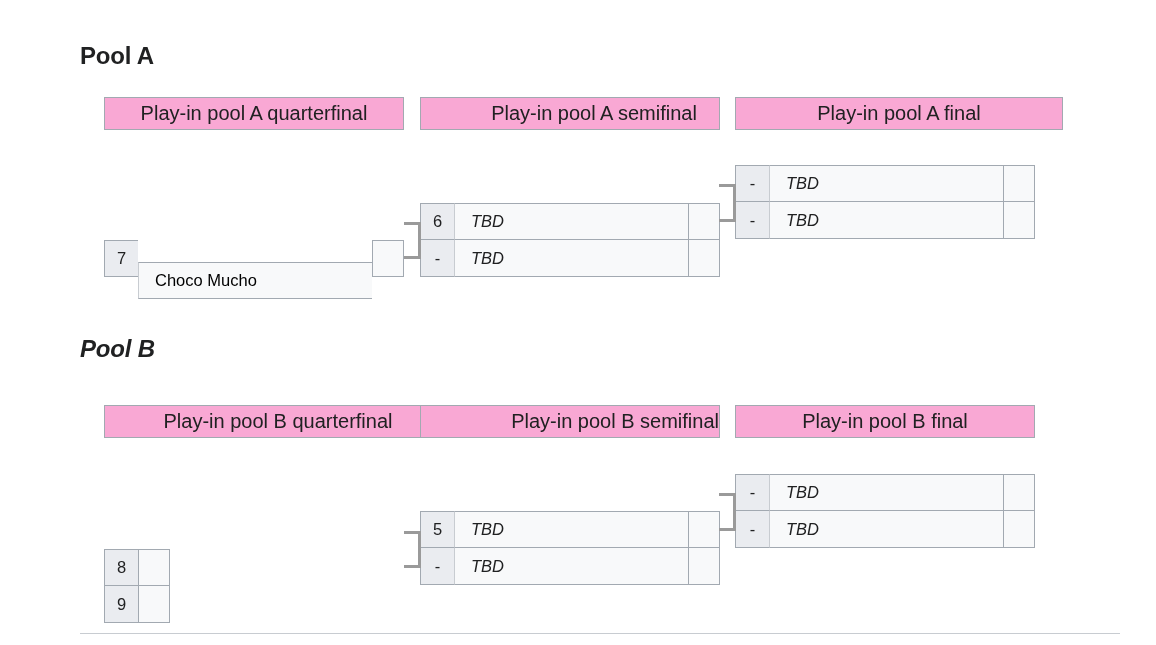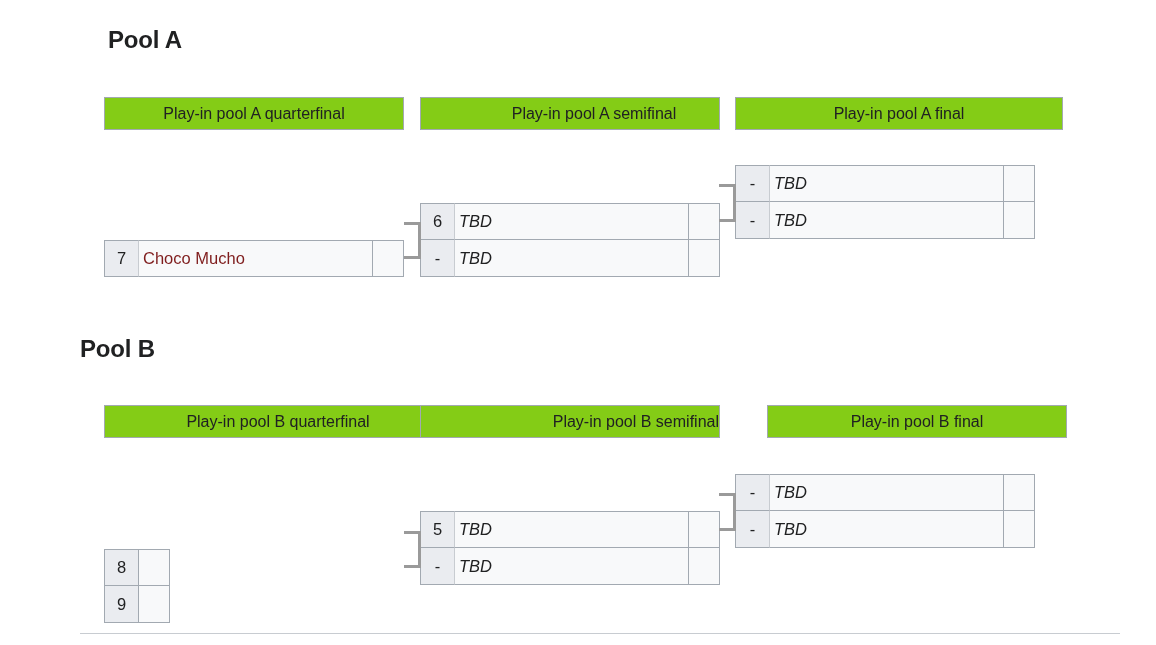--- a/index.html
+++ b/index.html
@@ -23,24 +23,24 @@
     font-weight: bold;
     color: #202122;
     letter-spacing: -0.2px;
     line-height: 1;
   }
 
   
   .round-header {
     position: absolute;
     box-sizing: border-box;
-    background: #84cc16;
+    background: #f9a8d4;
     border: 1px solid #a2a9b1;
     color: #202122;
-    font-size: 16px;
+    font-size: 20px;
     text-align: center;
     line-height: 31px;
     height: 33px;
     white-space: nowrap;
   }
 
   
   .match {
     position: absolute;
     box-sizing: border-box;
@@ -61,32 +61,33 @@
   }
   .seed {
     width: 34px;
     background: #eaecf0;
     justify-content: center;
     color: #202122;
     border-right: none;
   }
   .team {
     border-left: 1px solid #c8ccd1;
-    padding-left: 4px;
+    padding-left: 16px;
     flex: 1 1 auto;
     border-right: none;
     overflow: hidden;
     white-space: nowrap;
   }
   .team.tbd {
     font-style: italic;
     color: #202122;
   }
   .team.link {
-    color: #7f1d1d;
+    color: #000000;
+    margin-top: 22px;
   }
   .score {
     width: 32px;
     justify-content: center;
     border-left: 1px solid #a2a9b1;
   }
   .row + .row .cell {
     border-top: none;
   }
 
@@ -102,21 +103,21 @@
     position: absolute;
     left: 80px;
     width: 1040px;
     height: 0;
     border-top: 1px solid #c8ccd1;
   }
 </style>
 </head>
 <body>
 
-<div class="pool-heading" style="top:28px;margin-left:28px;">Pool A</div>
+<div class="pool-heading" style="top:44px;">Pool A</div>
 
 <div class="round-header" style="left:104px; top:97px; width:300px;">Play-in pool A quarterfinal</div>
 <div class="round-header" style="left:420px; top:97px; width:300px;padding-left:48px;">Play-in pool A semifinal</div>
 <div class="round-header" style="left:735px; top:97px; width:328px;">Play-in pool A final</div>
 
 <div class="match" style="left:104px; top:240px; width:300px;">
   <div class="row">
     <div class="cell seed">7</div>
     <div class="cell team link">Choco Mucho</div>
     <div class="cell score"></div>
@@ -145,25 +146,25 @@
   <div class="row">
     <div class="cell seed">-</div>
     <div class="cell team tbd">TBD</div>
     <div class="cell score"></div>
   </div>
 </div>
 
 <div class="connector" style="left:404px; top:222px; width:17px; height:37px;"></div>
 <div class="connector" style="left:719px; top:184px; width:17px; height:38px;"></div>
 
-<div class="pool-heading" style="top:337px;">Pool B</div>
+<div class="pool-heading" style="top:337px;font-style:italic;">Pool B</div>
 
 <div class="round-header" style="left:104px; top:405px; width:348px;">Play-in pool B quarterfinal</div>
 <div class="round-header" style="left:420px; top:405px; width:300px;text-align:right;">Play-in pool B semifinal</div>
-<div class="round-header" style="left:735px; top:405px; width:300px;margin-left:32px;">Play-in pool B final</div>
+<div class="round-header" style="left:735px; top:405px; width:300px;">Play-in pool B final</div>
 
 <div class="match" style="left:104px; top:549px; width:300px;">
   <div class="row">
     <div class="cell seed">8</div>
     <div class="cell score"></div>
   </div>
   <div class="row">
     <div class="cell seed">9</div>
     <div class="cell score"></div>
   </div>

